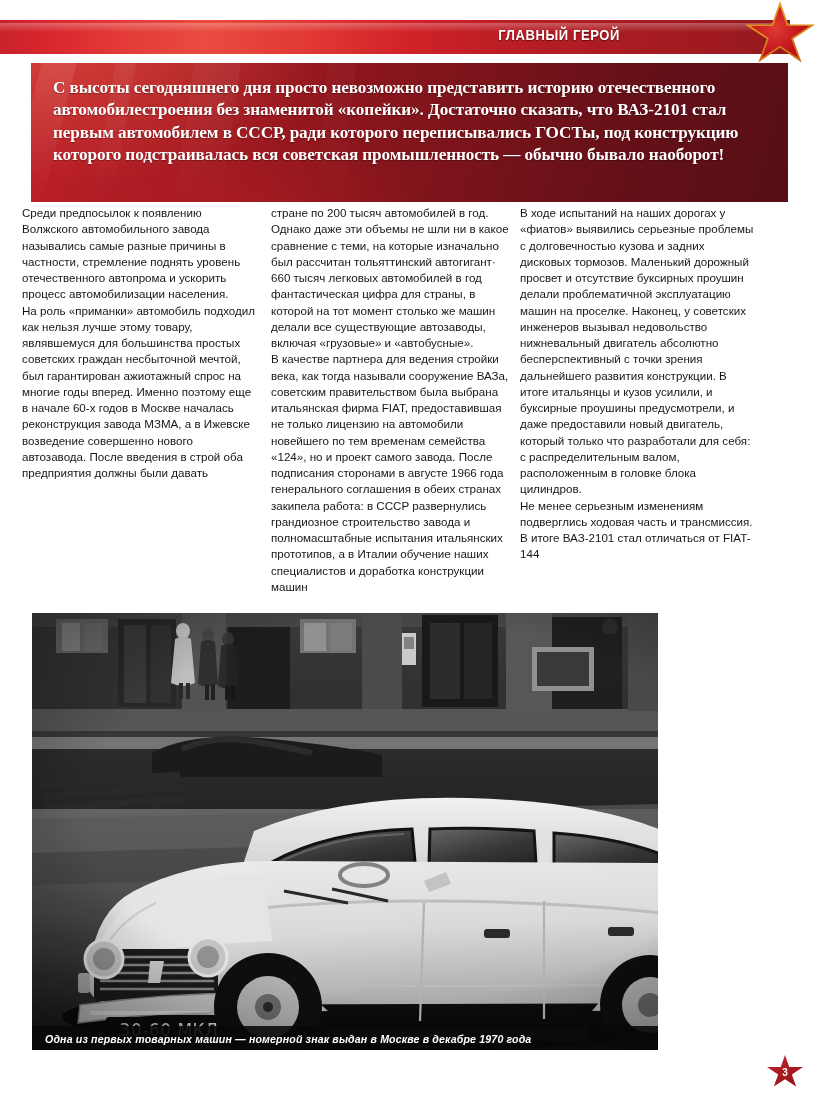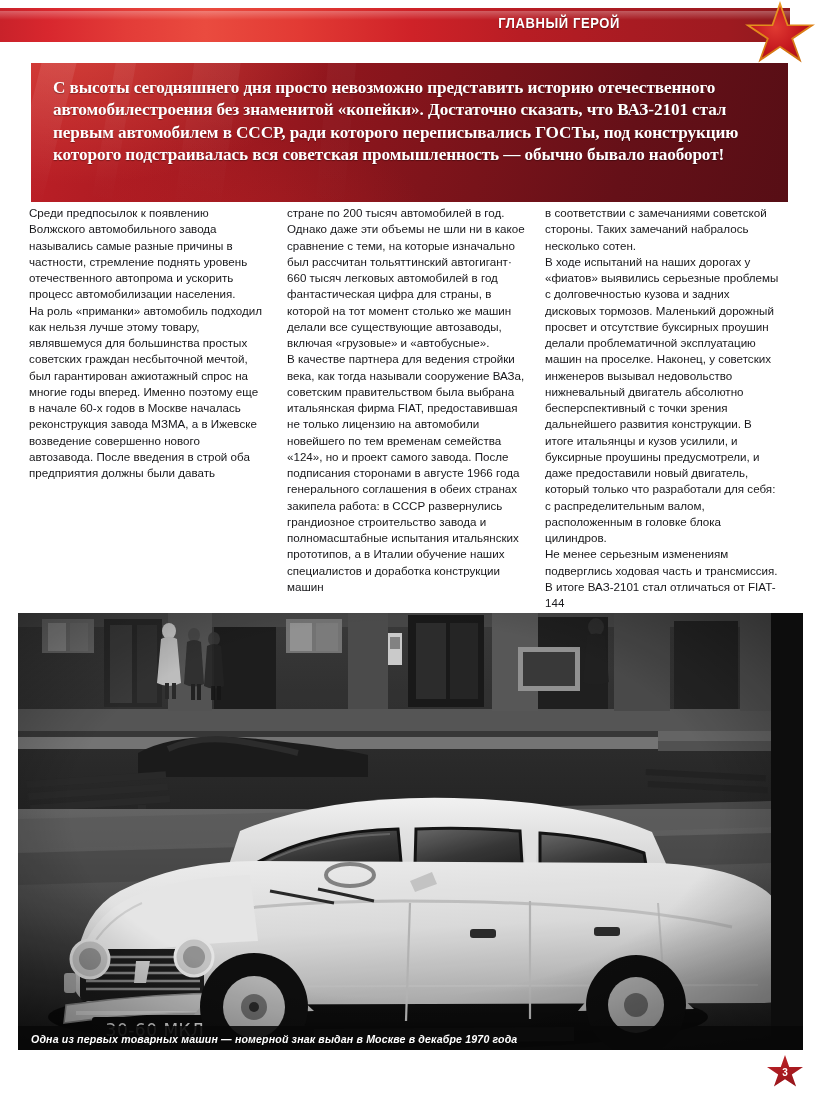--- a/index.html
+++ b/index.html
@@ -13,21 +13,21 @@
     position: relative;
     overflow: hidden;
     font-family: "Liberation Sans", sans-serif;
     background: #ffffff;
   }
 
   
   .ribbon-wrap {
     position: absolute;
     left: 0;
-    top: 8px;
+    top: 20px;
     width: 678px;
     height: 34px;
   }
   .ribbon {
     position: absolute;
     left: 0;
     top: 0;
     width: 790px;
     height: 34px;
     background: linear-gradient(90deg,
@@ -141,44 +141,44 @@
     font-size: 17.2px;
     font-weight: bold;
     line-height: 22.4px;
     letter-spacing: -0.1px;
     text-shadow: 0 1px 1px rgba(0,0,0,0.35);
   }
 
   
   .cols {
     position: absolute;
-    left: 29px;
+    left: 22px;
     top: 205px;
     width: 754px;
     display: flex;
-    gap: 20px;
+    gap: 11px;
   }
   .col {
     width: 238px;
     font-family: "Liberation Sans", sans-serif;
     font-size: 11.6px;
     line-height: 16.25px;
     color: #17171a;
     text-align: left;
   }
   .col p {
     margin: 0;
   }
 
   
   .photo {
     position: absolute;
-    left: 18px;
+    left: 32px;
     top: 613px;
-    width: 785px;
+    width: 626px;
     height: 437px;
     overflow: hidden;
     background: #0d0d0d;
   }
   .photo svg { display: block; }
 
   .caption-bar {
     position: absolute;
     left: 0;
     bottom: 0;
@@ -224,21 +224,20 @@
 <div class="cols">
   <div class="col">
     <p>Среди предпосылок к появлению Волжского автомобильного завода назывались самые разные причины в частности, стремление поднять уровень отечественного автопрома и ускорить процесс автомобилизации населения.</p>
     <p>На роль «приманки» автомобиль подходил как нельзя лучше    этому товару, являвшемуся для большинства простых советских граждан несбыточной мечтой, был гарантирован ажиотажный спрос на многие годы вперед. Именно поэтому еще в начале 60-х годов в Москве началась реконструкция завода МЗМА, а в Ижевске    возведение совершенно нового автозавода. После введения в строй оба предприятия должны были давать</p>
   </div>
   <div class="col">
     <p>стране по 200 тысяч автомобилей в год. Однако даже эти объемы не шли ни в какое сравнение с теми, на которые изначально был рассчитан тольяттинский автогигант· 660 тысяч легковых автомобилей в год    фантастическая цифра для страны, в которой на тот момент столько же машин делали все существующие автозаводы, включая «грузовые» и «автобусные».</p>
     <p>В качестве партнера для ведения стройки века, как тогда называли сооружение ВАЗа, советским правительством была выбрана итальянская фирма FIAT, предоставившая не только лицензию на автомобили новейшего по тем временам семейства «124», но и проект самого завода. После подписания сторонами в августе 1966 года генерального соглашения в обеих странах закипела работа: в СССР развернулись грандиозное строительство завода и полномасштабные испытания итальянских прототипов, а в Италии    обучение наших специалистов и доработка конструкции машин</p>
   </div>
   <div class="col">
-    <p>в соответствии с замечаниями советской стороны. Таких замечаний набралось несколько сотен.</p>
     <p>В ходе испытаний на наших дорогах у «фиатов» выявились серьезные проблемы с долговечностью кузова и задних дисковых тормозов. Маленький дорожный просвет и отсутствие буксирных проушин делали проблематичной эксплуатацию машин на проселке. Наконец, у советских инженеров вызывал недовольство нижневальный двигатель    абсолютно бесперспективный с точки зрения дальнейшего развития конструкции. В итоге итальянцы и кузов усилили, и буксирные проушины предусмотрели, и даже предоставили новый двигатель, который только что разработали для себя: с распределительным валом, расположенным в головке блока цилиндров.</p>
     <p>Не менее серьезным изменениям подверглись ходовая часть и трансмиссия. В итоге ВАЗ-2101 стал отличаться от FIAT-144</p>
   </div>
 </div>
 
 <div class="photo">
   <svg width="753" height="437" viewBox="0 0 753 437">
     <defs>
       <linearGradient id="skyG" x1="0" y1="0" x2="0" y2="1">
         <stop offset="0%" stop-color="#3d3d3d"></stop>

